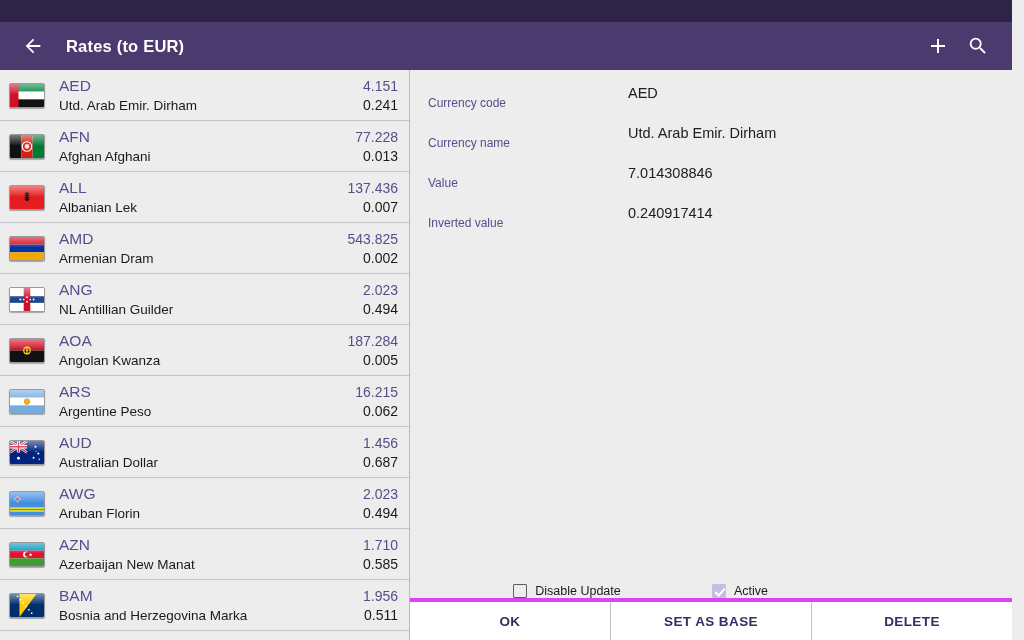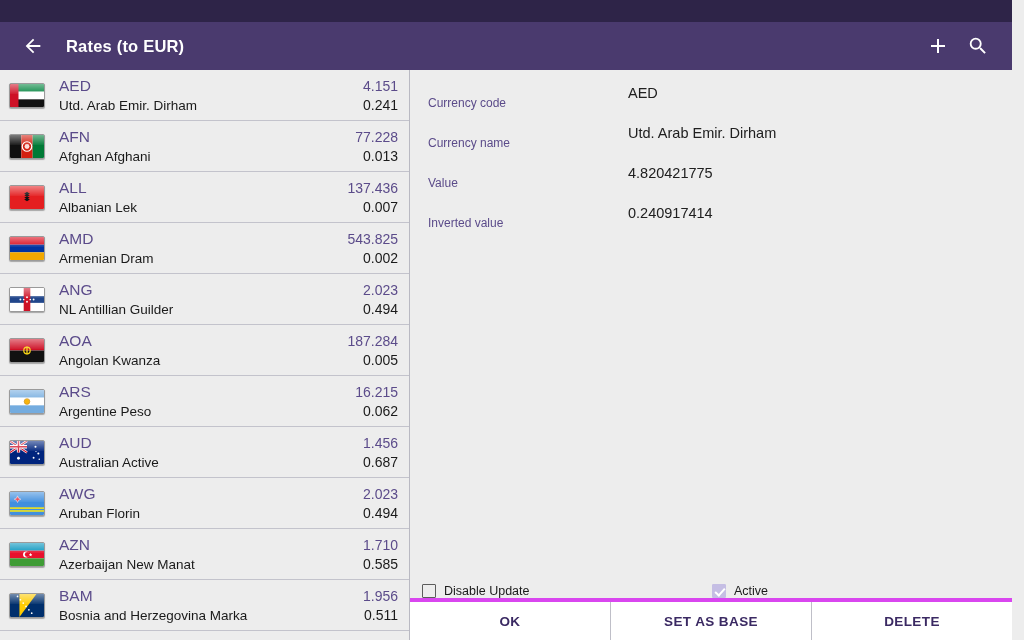--- a/index.html
+++ b/index.html
@@ -92,21 +92,21 @@
   .field-value-wrap { flex: 1 1 auto; min-width: 0; }
   .field-value {
     text-align: center;
     font-size: 14.5px; color: #202020;
     padding: 8px 0 9px 0;
   }
   .field-underline { height: 1px; background: #ACACAC; }
   .field-underline.light { background: #DCDCDC; }
 
   .checks { display: flex; align-items: center; padding: 9px 0 0 12px; }
-  .check-item { display: flex; align-items: center; cursor: pointer; }
+  .check-item { display: flex; align-items: center; cursor: pointer; justify-content: center; }
   .check-item.first { width: 290px; flex: 0 0 290px; }
   .cbox {
     width: 14px; height: 14px; flex: 0 0 14px;
     border: 1px solid #5C5C5C;
     background: #EDEDED;
     border-radius: 1px;
     position: relative;
   }
   .cbox.checked {
     background: #C5BEE4;
@@ -325,21 +325,21 @@
                 <circle cx="31" cy="19" r=".8"></circle>
                 <circle cx="27.5" cy="11" r=".6"></circle>
               </g>
             </svg><span class="gloss"></span></span>
           <span class="row-text">
             <span class="row-line">
               <span class="code">AUD</span>
               <span class="rate">1.456</span>
             </span>
             <span class="row-line">
-              <span class="name">Australian Active</span>
+              <span class="name">Australian Dollar</span>
               <span class="inv">0.687</span>
             </span>
           </span>
         </div>
         <div class="row">
           <span class="flag"><svg viewBox="0 0 36 24" preserveAspectRatio="none" width="100%" height="100%">
               <rect width="36" height="24" fill="#418FDE"></rect>
               <rect width="36" height="1.6" y="16" fill="#F9E814"></rect>
               <rect width="36" height="1.6" y="19" fill="#F9E814"></rect>
               <path d="M8 4l1.1 2.4L11.5 7.5 9.1 8.6 8 11 6.9 8.6 4.5 7.5 6.9 6.4z" fill="#EF3340" stroke="#fff" stroke-width=".5"></path>
@@ -407,21 +407,21 @@
           <div class="field">
             <span class="field-label">Currency code</span>
             <span class="field-value-wrap"><span class="field-value">AED</span><span class="field-underline light"></span></span>
           </div>
           <div class="field">
             <span class="field-label">Currency name</span>
             <span class="field-value-wrap"><span class="field-value">Utd. Arab Emir. Dirham</span><span class="field-underline"></span></span>
           </div>
           <div class="field">
             <span class="field-label">Value</span>
-            <span class="field-value-wrap"><span class="field-value">4.820421775</span><span class="field-underline"></span></span>
+            <span class="field-value-wrap"><span class="field-value">7.014308846</span><span class="field-underline"></span></span>
           </div>
           <div class="field">
             <span class="field-label">Inverted value</span>
             <span class="field-value-wrap"><span class="field-value">0.240917414</span><span class="field-underline"></span></span>
           </div>
         </div>
 
       <div class="checks">
         <div class="check-item first">
           <span class="cbox"></span>

